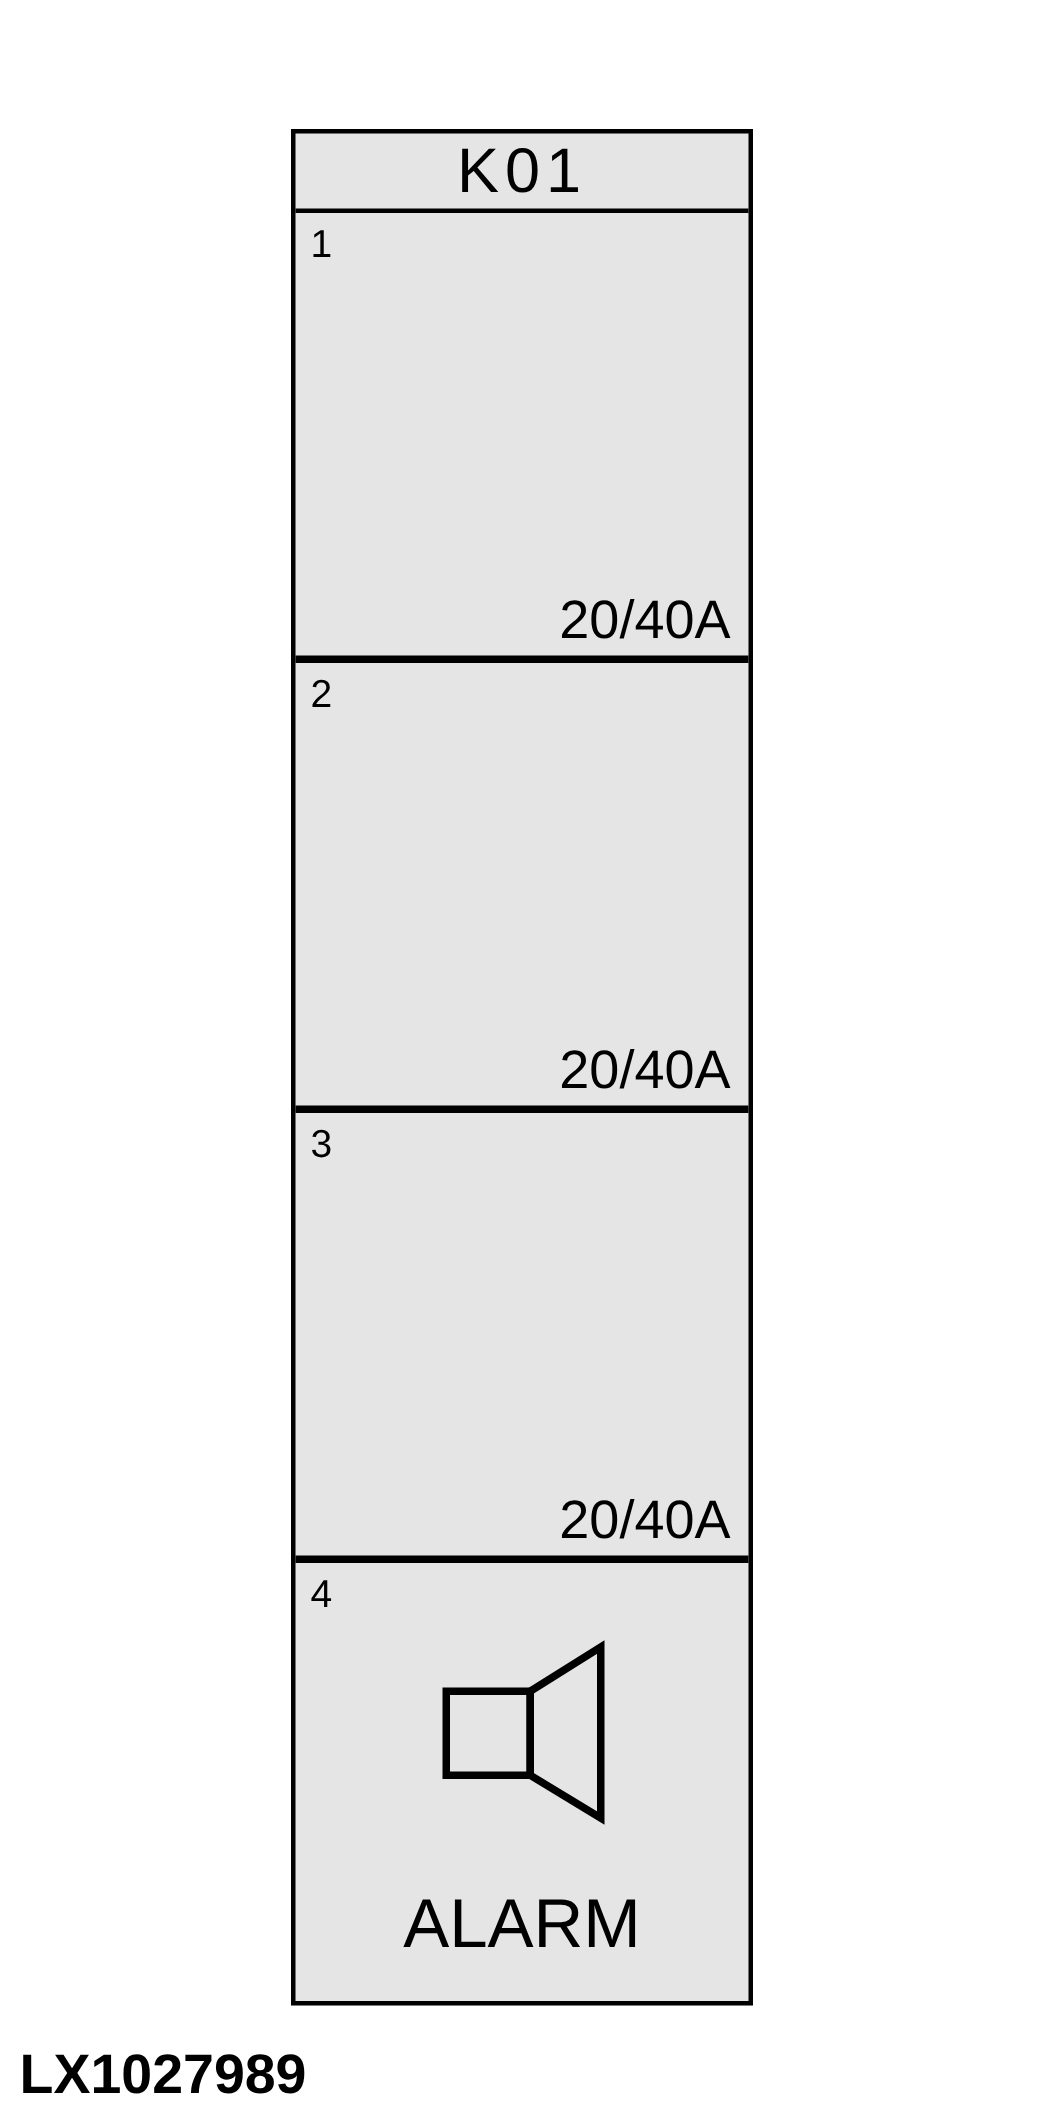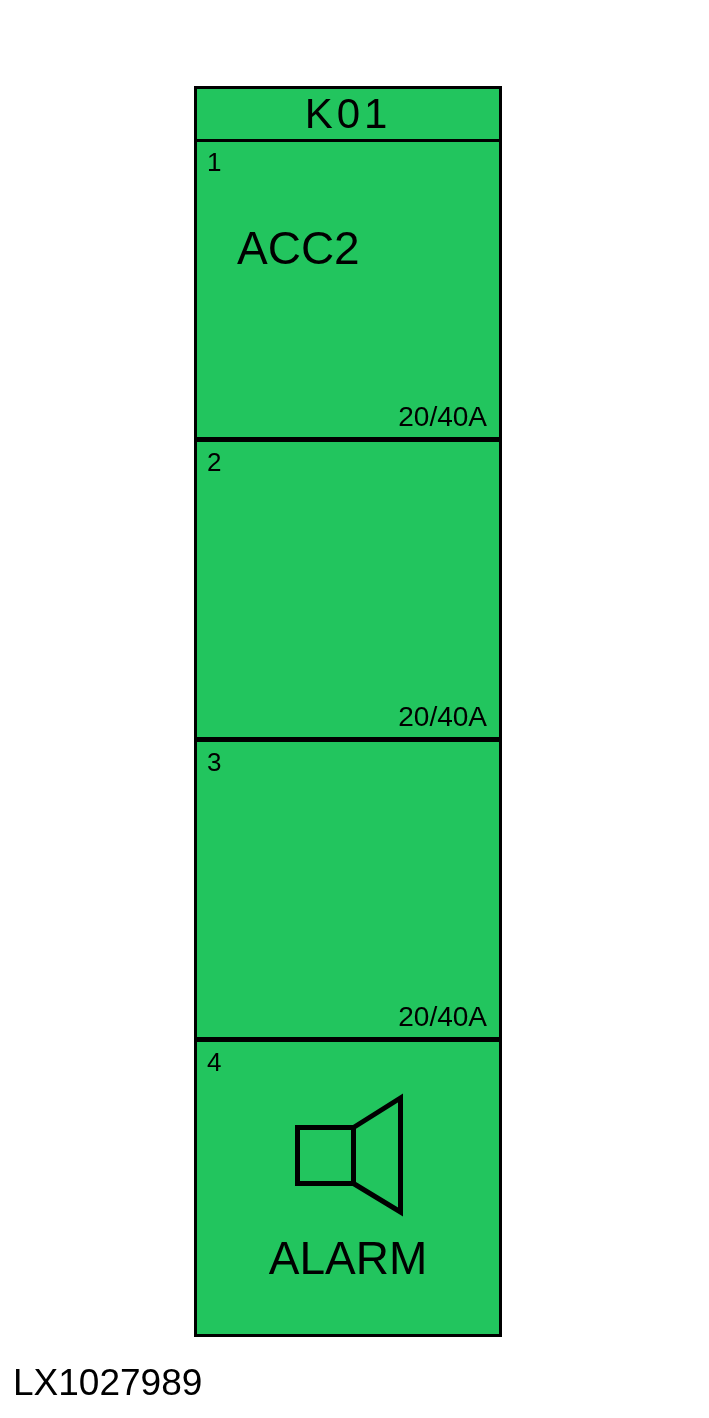--- a/index.html
+++ b/index.html
@@ -18,21 +18,21 @@
   .panel {
     position: absolute;
     left: 194px;
     top: 86px;
     width: 302px;
     height: 1245px;
     border: 3px solid #000000;
     display: flex;
     flex-direction: column;
     box-sizing: content-box;
-    background: #22c55e;
+    background: #e5e5e5;
   }
   .panel-header {
     height: 50px;
     border-bottom: 3px solid #000000;
     display: flex;
     align-items: center;
     justify-content: center;
     font-size: 42px;
     letter-spacing: 4px;
     line-height: 1;
@@ -59,62 +59,62 @@
     position: absolute;
     top: 80px;
     left: 40px;
     font-size: 46px;
     line-height: 1.15;
   }
   .section-rating {
     position: absolute;
     bottom: 4px;
     right: 12px;
-    font-size: 28px;
+    font-size: 36px;
     line-height: 1.1;
   }
   .section-center {
     position: absolute;
     left: 0;
     right: 0;
     top: 0;
     bottom: 0;
     display: flex;
     flex-direction: column;
     align-items: center;
+    gap: 24px;
   }
   .speaker-icon {
     margin-top: 50px;
     width: 112px;
     height: 126px;
   }
   .alarm-label {
     font-size: 46px;
     line-height: 1.15;
     margin-top: 14px;
   }
   .figure-id {
     position: absolute;
     left: 13px;
     top: 1363px;
     font-size: 37px;
-    font-weight: normal;
+    font-weight: bold;
     line-height: 1.1;
   }
 </style>
 </head>
 <body>
 
 <div class="panel">
 
   <div class="panel-header">K01</div>
 
   <div class="section divided">
     <span class="section-number">1</span>
-    <span class="section-label">ACC2</span>
     <span class="section-rating">20/40A</span>
   </div>
 
   <div class="section divided">
     <span class="section-number">2</span>
     <span class="section-rating">20/40A</span>
   </div>
 
   <div class="section divided">
     <span class="section-number">3</span>

